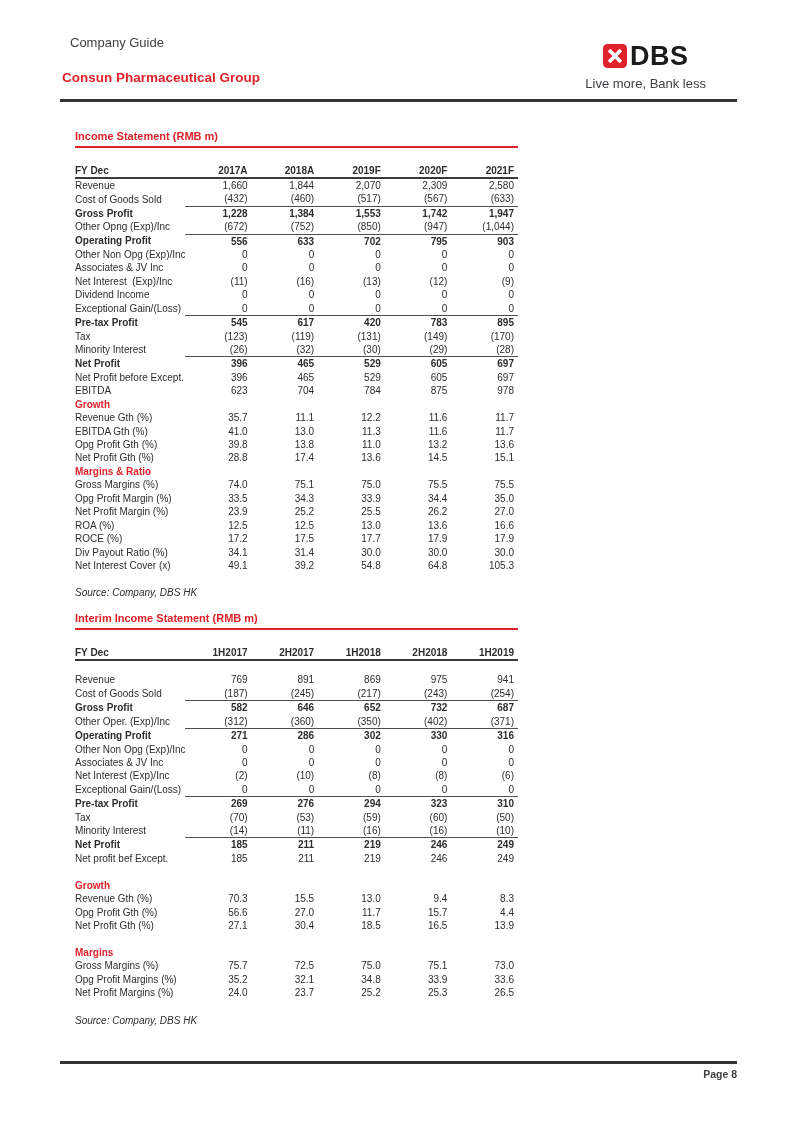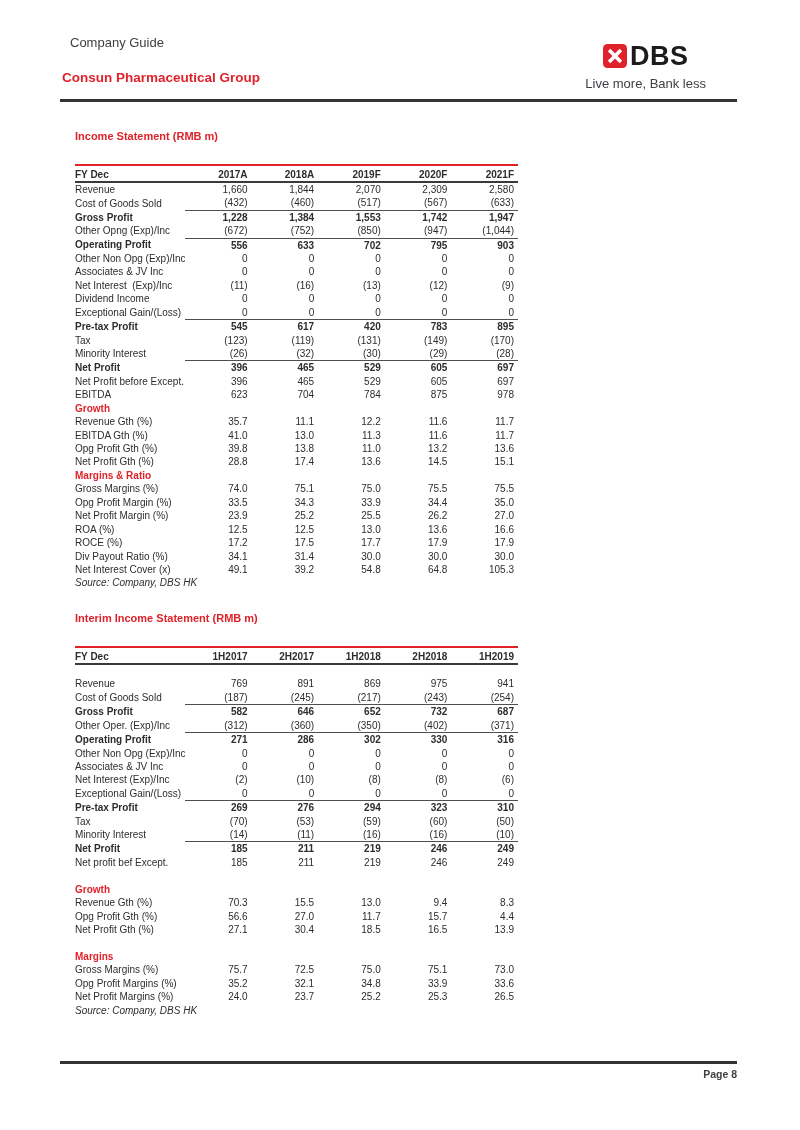--- a/index.html
+++ b/index.html
@@ -19,32 +19,32 @@
   .brand-tagline { font-size:13px; color:#3f3f44; margin-top:8px; text-align:right; white-space:nowrap; }
   .rule { position:absolute; left:60px; width:677px; background:var(--rule-dark); }
   .top-rule { top:99px; height:2.5px; }
   .bottom-rule { top:1061px; height:2.5px; }
   .page-number { position:absolute; right:63px; top:1068px; font-size:10.5px; color:#3f3f3f;font-weight:bold; }
 
   .fin-table { position:absolute; left:75px; width:443px; }
   .t1 { top:130px; }
   .t2 { top:612px; }
   .t-title { margin:0; font-size:11px; line-height:13px; font-weight:bold; color:var(--brand-red);
-             padding-bottom:21px; border-bottom:2.5px solid var(--brand-red); }
+             padding-bottom:3px; border-bottom:2.5px solid var(--brand-red); }
   table { border-collapse:collapse; width:443px; table-layout:fixed; font-size:10px; }
   th, td { padding:0; vertical-align:middle; }
-  thead th { font-weight:bold; height:13px; line-height:13px; padding-top:2px;
+  thead th { font-weight:bold; height:13px; line-height:13px; padding-top:16px;
              border-bottom:2.5px solid var(--rule-mid); }
   th.lbl, td.lbl { text-align:left; white-space:pre; overflow:hidden; }
   th.val, td.val { text-align:right; padding-right:4px; }
   tbody td { height:13.45px; line-height:13.4px; }
   tr.r-b td { font-weight:bold; }
   tr.r-b td.val { border-top:1px solid var(--rule-thin); }
   tr.r-s td.lbl { color:var(--brand-red); font-weight:bold; }
-  .t-source { font-size:10px; font-style:italic; line-height:13px; margin-top:0; color:var(--ink); }
+  .t-source { font-size:10px; font-style:italic; line-height:13px; margin-top:14px; color:var(--ink); }
 </style>
 </head>
 <body>
 
 <div class="doc-type">Company Guide</div>
 <div class="company-title">Consun Pharmaceutical Group</div>
 
 <div class="brand">
   <div class="brand-top">
     <span class="logo-mark">

